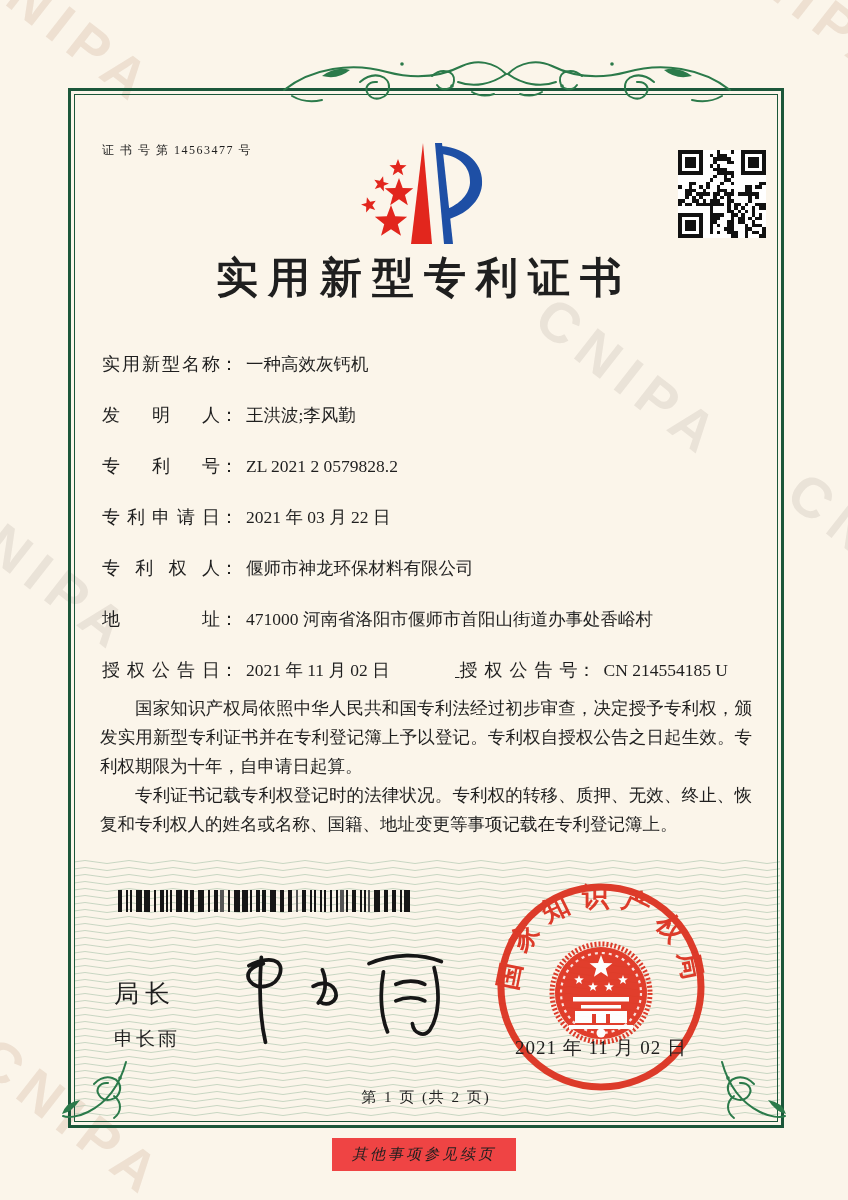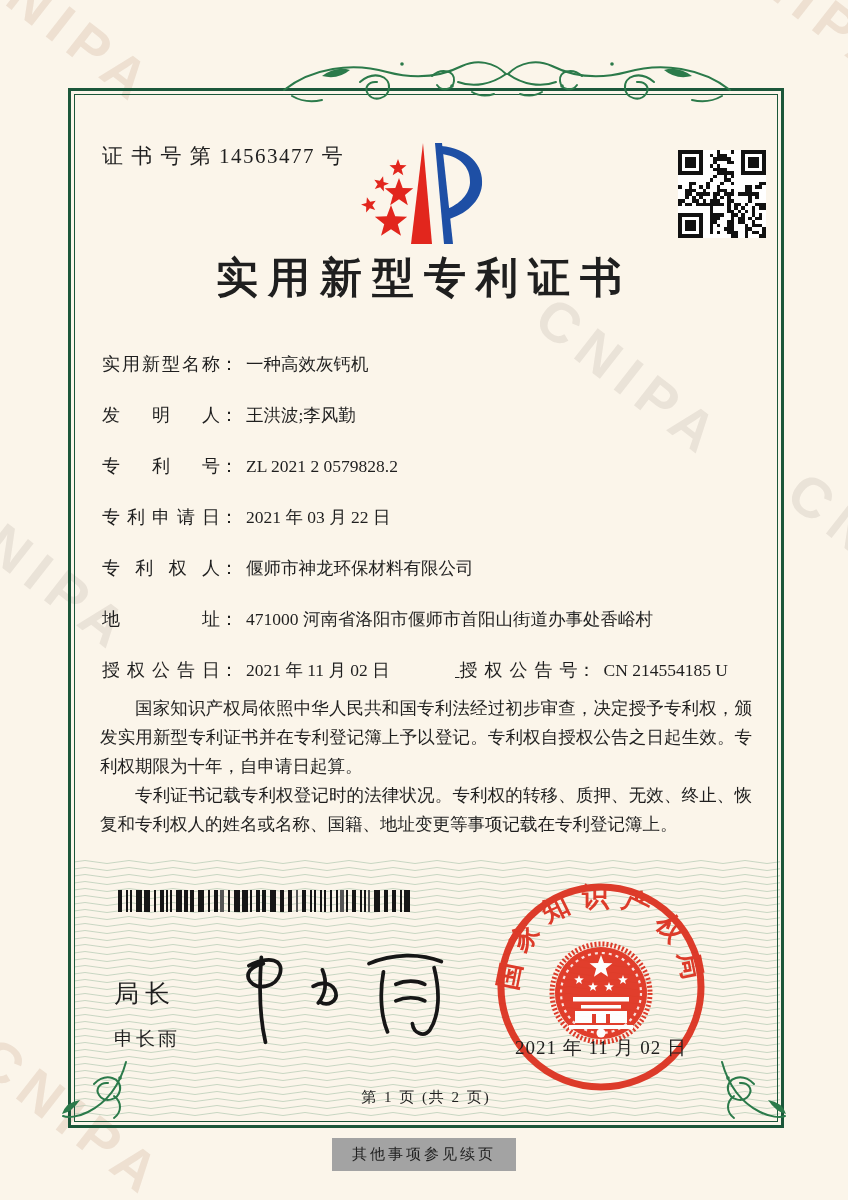--- a/index.html
+++ b/index.html
@@ -20,38 +20,38 @@
     color:rgba(193,150,122,0.22);transform:rotate(38deg);white-space:nowrap;
     pointer-events:none;
   }
   .wm.gray{color:rgba(168,156,144,0.20);}
   
   .frame{position:absolute;left:68px;top:88px;width:716px;height:1040px;
     border:3px solid var(--c-border_green);}
   .frame-inner{position:absolute;left:3px;top:3px;right:3px;bottom:3px;
     border:1px solid var(--c-border_green);}
   
-  .cert-no{position:absolute;left:102px;top:142px;font-size:21px;letter-spacing:1.5px;}
+  .cert-no{position:absolute;left:102px;top:142px;font-size:12px;letter-spacing:1.5px;}
   .title{position:absolute;left:0;top:250px;width:848px;text-align:center;
     font-size:42px;font-weight:bold;letter-spacing:10px;}
   .fields{position:absolute;left:102px;top:352px;width:660px;font-size:18px;}
   .field-row{line-height:25px;margin-bottom:26px;white-space:nowrap;text-decoration:underline;}
   .flabel{display:inline-block;width:118px;text-align:justify;text-align-last:justify;vertical-align:top;}
   .fcolon{display:inline-block;vertical-align:top;}
   .fvalue{display:inline-block;margin-left:8px;vertical-align:top;font-size:17.5px;}
   .grant-first{display:inline-block;width:353px;}
   .body-text{position:absolute;left:100px;top:694px;width:652px;
     font-size:17.5px;line-height:29px;text-align:justify;}
   .body-text p{text-indent:2em;}
   .officer-role{position:absolute;left:114px;top:970px;font-size:25px;letter-spacing:6px;margin-top:7px;}
   .officer-name{position:absolute;left:114px;top:1007px;font-size:19px;letter-spacing:3px;margin-top:19px;}
   .page-indicator{position:absolute;left:68px;top:1088px;width:716px;
     text-align:center;font-size:15px;letter-spacing:2px;}
   .footer-note{position:absolute;left:50%;top:1138px;transform:translateX(-50%);
-    background:#a3a3a3;padding:7px 20px;font-size:15px;letter-spacing:3px;}
+    background:#ef4444;padding:7px 20px;font-size:15px;letter-spacing:3px;font-style:italic;}
   .seal-wrap{position:absolute;left:490px;top:876px;width:222px;height:222px;opacity:.95;}
   .sig-wrap{position:absolute;left:222px;top:930px;width:238px;height:120px;}
   .qr-wrap{position:absolute;left:678px;top:150px;width:88px;height:88px;}
   .logo-wrap{position:absolute;left:336px;top:134px;width:178px;height:124px;}
   .barcode-wrap{position:absolute;left:118px;top:890px;width:292px;height:24px;}
   .waves-wrap{position:absolute;left:74px;top:858px;}
   .orn-top{position:absolute;left:282px;top:52px;}
   .orn-bl{position:absolute;left:60px;top:1056px;}
   .orn-br{position:absolute;left:716px;top:1056px;transform:scaleX(-1);}
   svg{display:block;}

